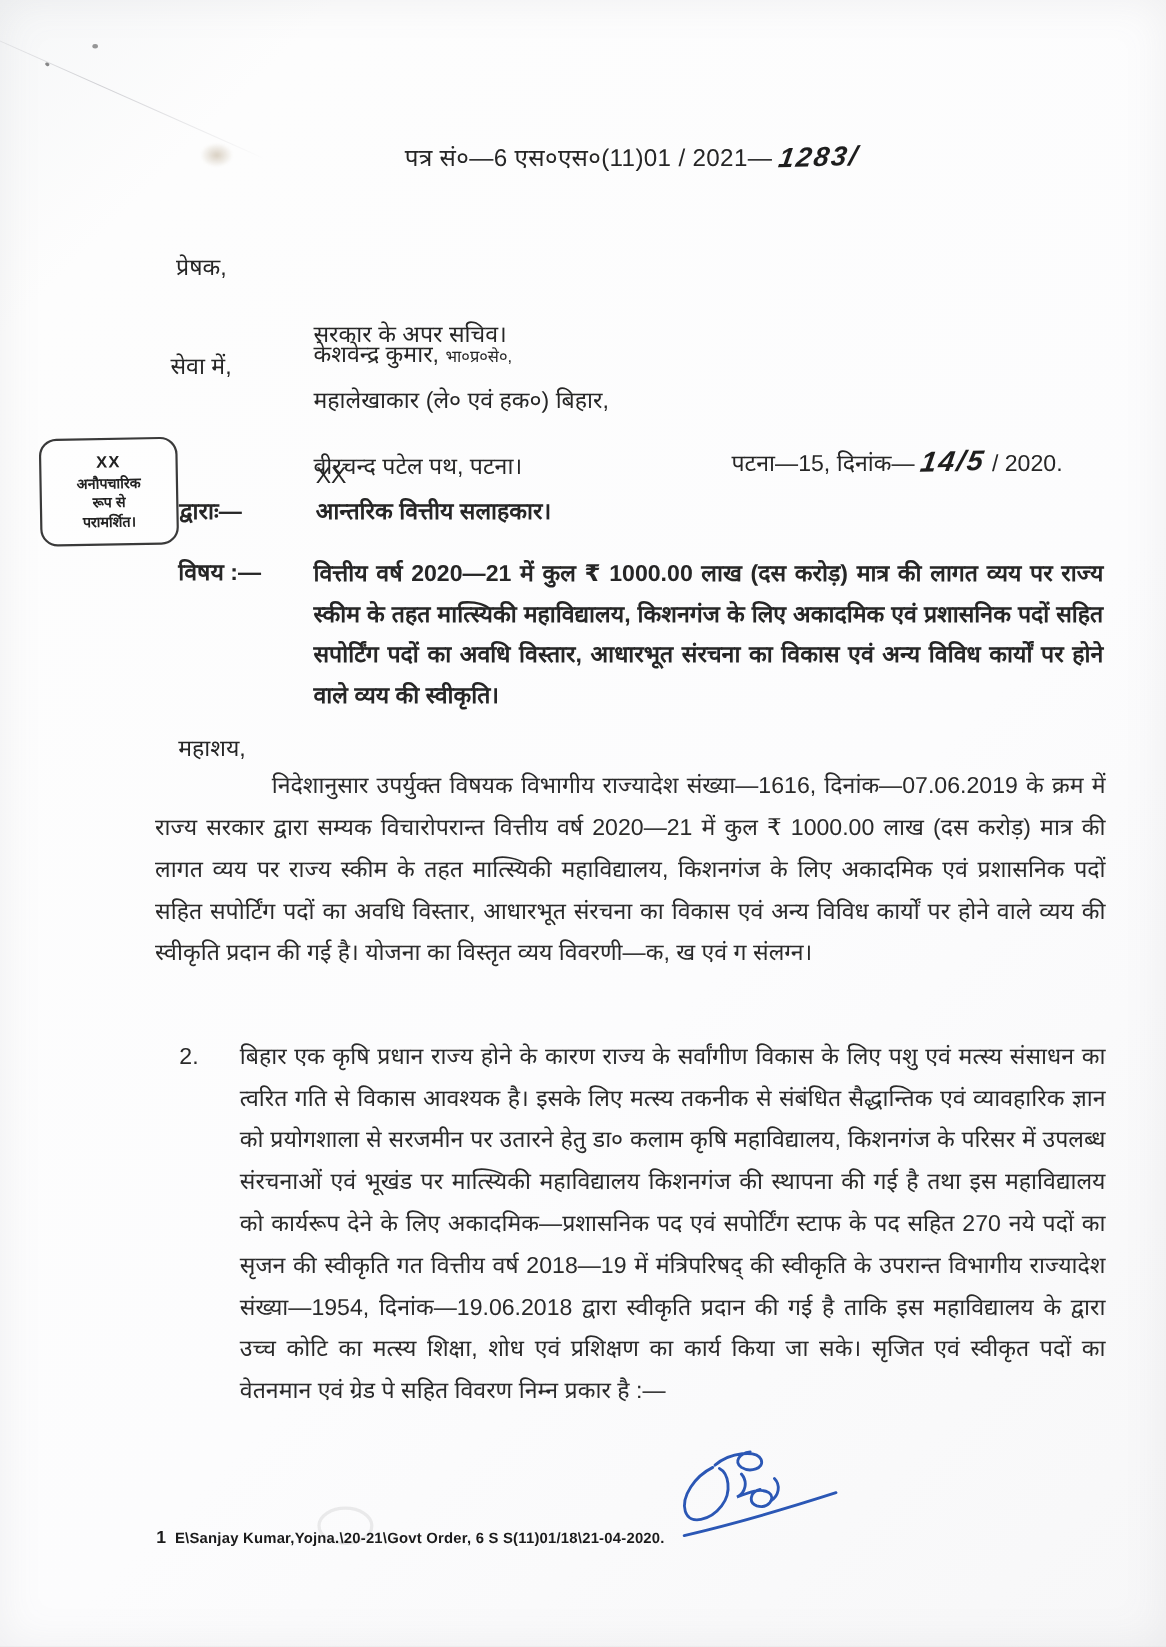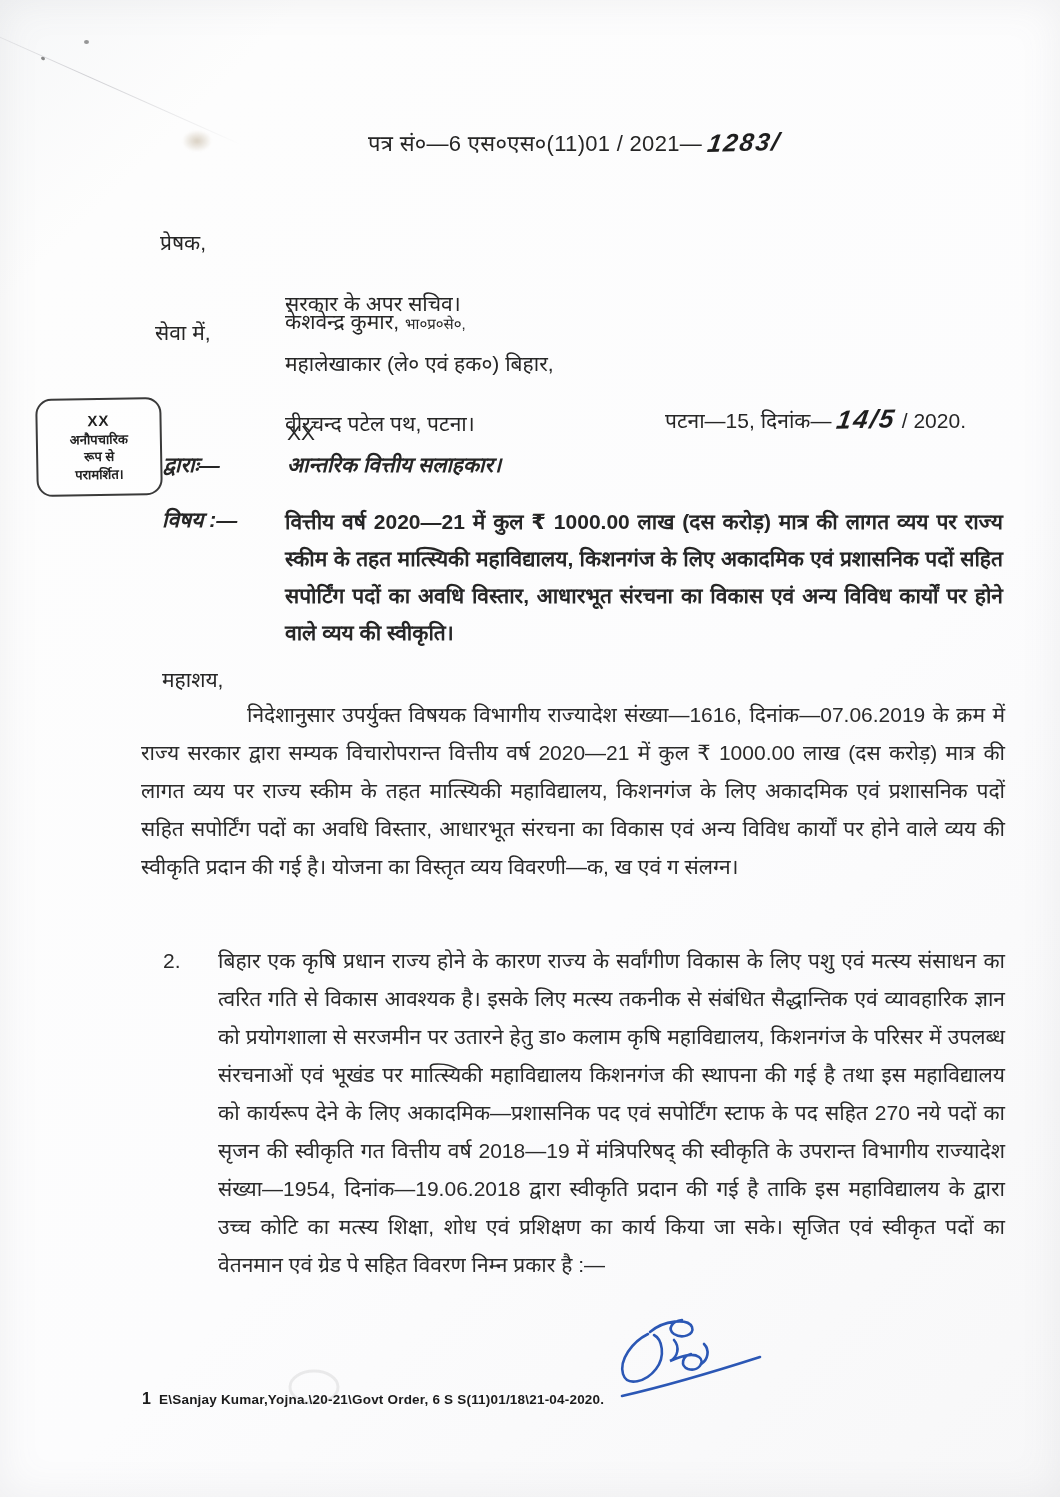--- a/index.html
+++ b/index.html
@@ -26,21 +26,21 @@
     display:inline-block;
     font-size:25px;
     letter-spacing:2px;
     color:#1e1e1e;
   }
   .title-wrap{left:120px;width:940px;text-align:center;}
   .title1{top:158px;font-size:29px;font-weight:700;}
   .title2{top:194px;font-size:28px;font-weight:700;}
   .t21{font-size:21px;}
   .small-suffix{font-size:15px;}
-  .bold{font-weight:700;font-style:italic;}
+  .bold{font-weight:700;}
   .stamp{
     top:398px;left:36px;width:122px;height:94px;
     border:2.5px solid #3a3a3a;border-radius:16px;
     display:flex;flex-direction:column;justify-content:center;align-items:center;
     font-size:13px;font-weight:700;line-height:1.35;color:#222;
     transform:rotate(-1deg);
     background:rgba(255,255,255,0.35);
   }
   .stamp .xx{font-size:15px;letter-spacing:1px;}
   .subject-text{

